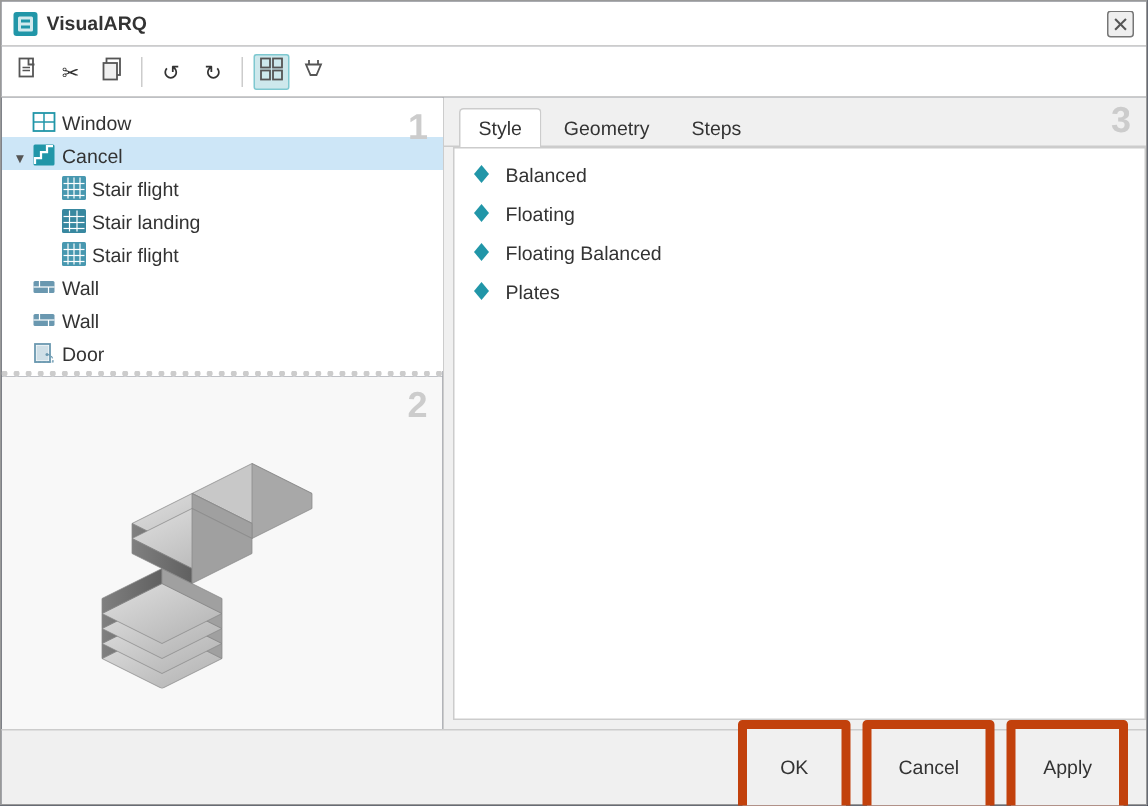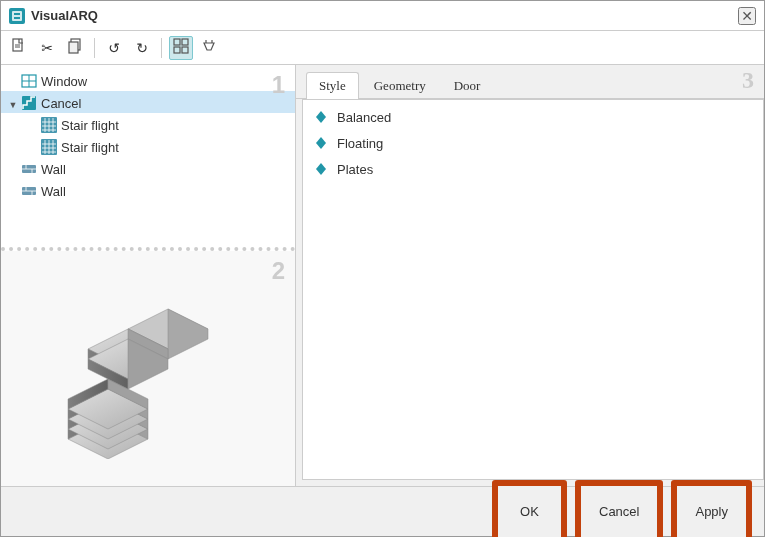--- a/index.html
+++ b/index.html
@@ -205,21 +205,20 @@
       background: #f0f0f0;
     }
 
     .tabs-bar {
       background: #f0f0f0;
       display: flex;
       align-items: flex-end;
       padding: 6px 10px 0 10px;
       border-bottom: 1px solid #ccc;
       position: relative;
-      font-family: Liberation Serif, serif;
     }
 
     .tab {
       padding: 5px 12px;
       cursor: pointer;
       border: 1px solid transparent;
       border-bottom: none;
       border-radius: 3px 3px 0 0;
       background: transparent;
       color: #333;
@@ -426,20 +425,35 @@
               <line x1="1" y1="9" x2="15" y2="9" stroke="white" stroke-width="0.8"></line>
               <line x1="1" y1="13" x2="15" y2="13" stroke="white" stroke-width="0.8"></line>
               <line x1="4" y1="1" x2="4" y2="15" stroke="white" stroke-width="0.8"></line>
               <line x1="8" y1="1" x2="8" y2="15" stroke="white" stroke-width="0.8"></line>
               <line x1="12" y1="1" x2="12" y2="15" stroke="white" stroke-width="0.8"></line>
             </svg>
           </span>
           <span>Stair flight</span>
         </div>
 
+        <div class="tree-item">
+          <span class="indent" style="width:20px;"></span>
+          <span class="expand-arrow"> </span>
+          <span class="icon">
+            <svg width="16" height="16" viewBox="0 0 16 16">
+              <rect x="0" y="0" width="16" height="16" fill="#3888a0" rx="1"></rect>
+              <line x1="1" y1="5" x2="15" y2="5" stroke="white" stroke-width="0.8"></line>
+              <line x1="1" y1="9" x2="15" y2="9" stroke="white" stroke-width="0.8"></line>
+              <line x1="1" y1="13" x2="15" y2="13" stroke="white" stroke-width="0.8"></line>
+              <line x1="5" y1="1" x2="5" y2="15" stroke="white" stroke-width="0.8"></line>
+              <line x1="10" y1="1" x2="10" y2="15" stroke="white" stroke-width="0.8"></line>
+            </svg>
+          </span>
+          <span>Stair landing</span>
+        </div>
 
         <div class="tree-item">
           <span class="indent" style="width:20px;"></span>
           <span class="expand-arrow"> </span>
           <span class="icon">
             <svg width="16" height="16" viewBox="0 0 16 16">
               <rect x="0" y="0" width="16" height="16" fill="#4898b0" rx="1"></rect>
               <line x1="1" y1="5" x2="15" y2="5" stroke="white" stroke-width="0.8"></line>
               <line x1="1" y1="9" x2="15" y2="9" stroke="white" stroke-width="0.8"></line>
               <line x1="1" y1="13" x2="15" y2="13" stroke="white" stroke-width="0.8"></line>
@@ -472,20 +486,33 @@
             <svg width="16" height="16" viewBox="0 0 16 16">
               <rect x="1" y="4" width="14" height="8" fill="#6a98b0" rx="1"></rect>
               <line x1="1" y1="8" x2="15" y2="8" stroke="white" stroke-width="0.8"></line>
               <line x1="5" y1="4" x2="5" y2="8" stroke="white" stroke-width="0.8"></line>
               <line x1="11" y1="8" x2="11" y2="12" stroke="white" stroke-width="0.8"></line>
             </svg>
           </span>
           <span>Wall</span>
         </div>
 
+        <div class="tree-item">
+          <span class="indent" style="width:0px;"></span>
+          <span class="expand-arrow"> </span>
+          <span class="icon">
+            <svg width="16" height="16" viewBox="0 0 16 16">
+              <rect x="2" y="2" width="10" height="12" fill="none" stroke="#6a98b0" stroke-width="1.2"></rect>
+              <rect x="3" y="3" width="8" height="10" fill="#a0c0d0" opacity="0.5"></rect>
+              <circle cx="10" cy="9" r="1" fill="#6a98b0"></circle>
+              <path d="M10 9 Q14 9 14 14 L14 14 L2 14" fill="none" stroke="#6a98b0" stroke-width="0.8" stroke-dasharray="2,1"></path>
+            </svg>
+          </span>
+          <span>Door</span>
+        </div>
       </div>
 
       <div class="preview-panel">
         <span class="preview-number">2</span>
 
         <svg class="stair-svg" viewBox="0 0 200 180" xmlns="http://www.w3.org/2000/svg">
           <defs>
             <linearGradient id="stepGrad" x1="0%" y1="0%" x2="100%" y2="100%">
               <stop offset="0%" style="stop-color:#e0e0e0"></stop>
               <stop offset="100%" style="stop-color:#b0b0b0"></stop>
@@ -530,21 +557,21 @@
           </g>
         </svg>
       </div>
     </div>
 
     <div class="right-panel">
 
       <div class="tabs-bar">
         <div class="tab active">Style</div>
         <div class="tab">Geometry</div>
-        <div class="tab">Door</div>
+        <div class="tab">Steps</div>
         <span class="panel-number-3">3</span>
       </div>
 
       <div class="tab-content">
         <div class="style-list">
 
           <div class="style-item">
             <span class="style-icon">
               <svg width="16" height="16" viewBox="0 0 16 16">
                 <polygon points="8,2 13,8 8,14 3,8" fill="#2196a8"></polygon>
@@ -555,20 +582,28 @@
 
           <div class="style-item">
             <span class="style-icon">
               <svg width="16" height="16" viewBox="0 0 16 16">
                 <polygon points="8,2 13,8 8,14 3,8" fill="#2196a8"></polygon>
               </svg>
             </span>
             <span>Floating</span>
           </div>
 
+          <div class="style-item">
+            <span class="style-icon">
+              <svg width="16" height="16" viewBox="0 0 16 16">
+                <polygon points="8,2 13,8 8,14 3,8" fill="#2196a8"></polygon>
+              </svg>
+            </span>
+            <span>Floating Balanced</span>
+          </div>
 
           <div class="style-item">
             <span class="style-icon">
               <svg width="16" height="16" viewBox="0 0 16 16">
                 <polygon points="8,2 13,8 8,14 3,8" fill="#2196a8"></polygon>
               </svg>
             </span>
             <span>Plates</span>
           </div>
 

